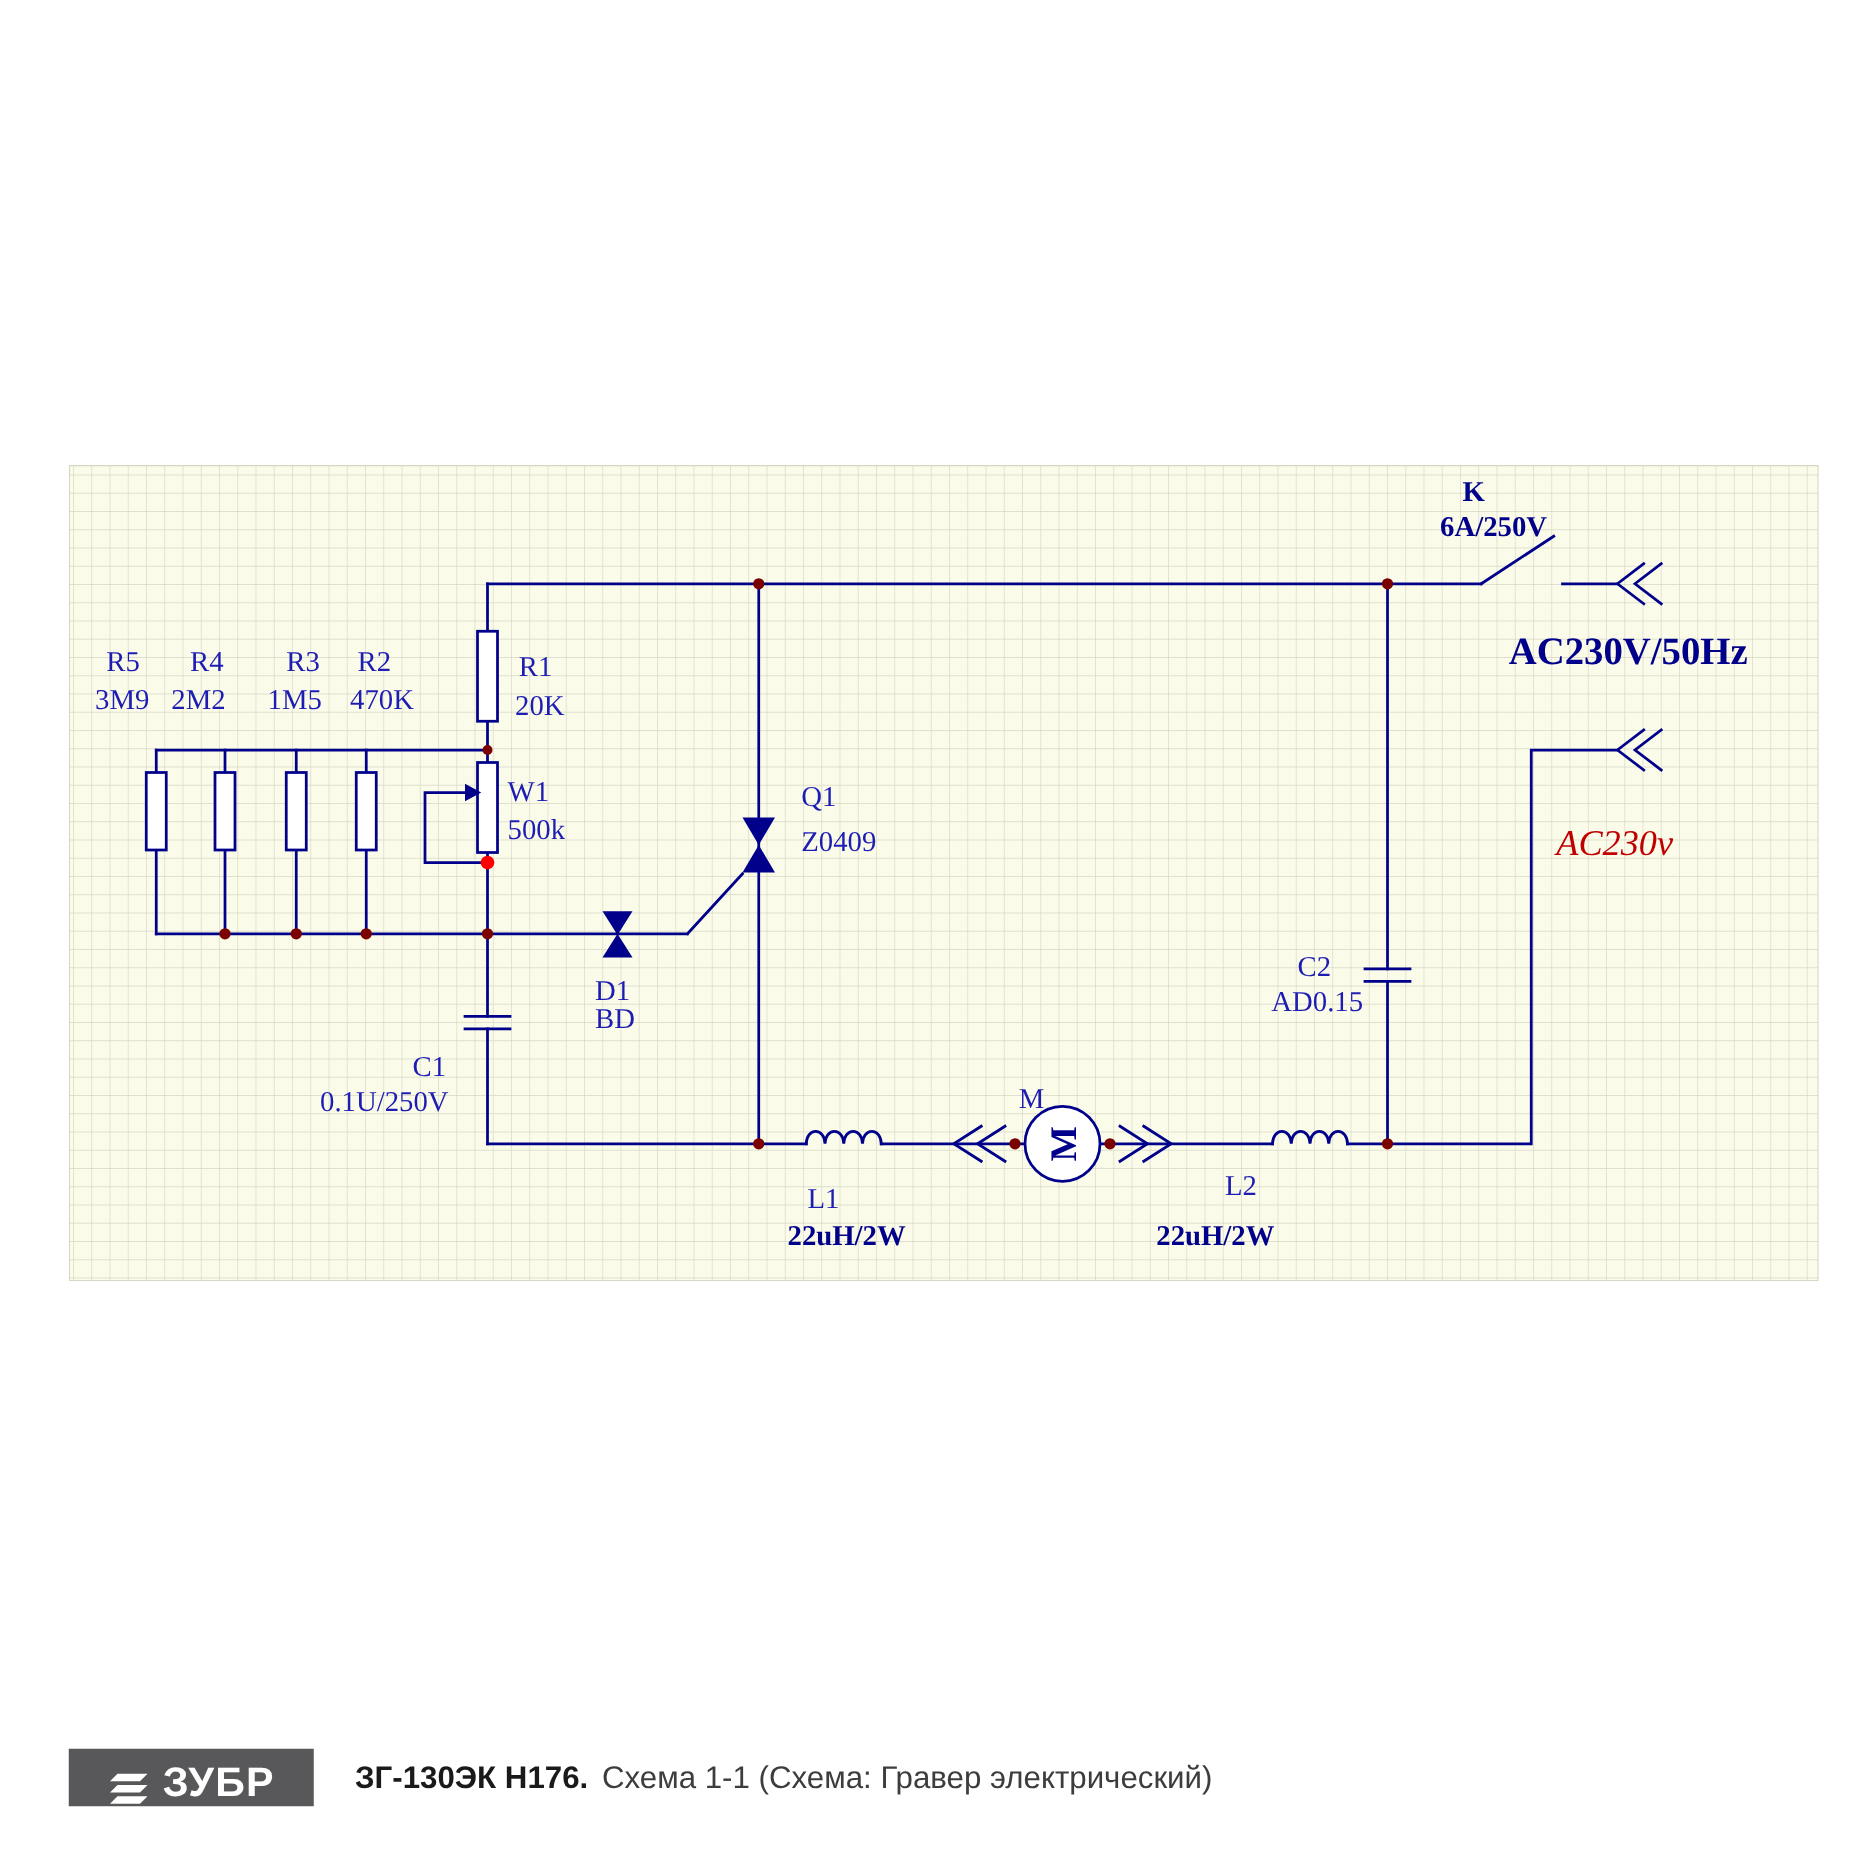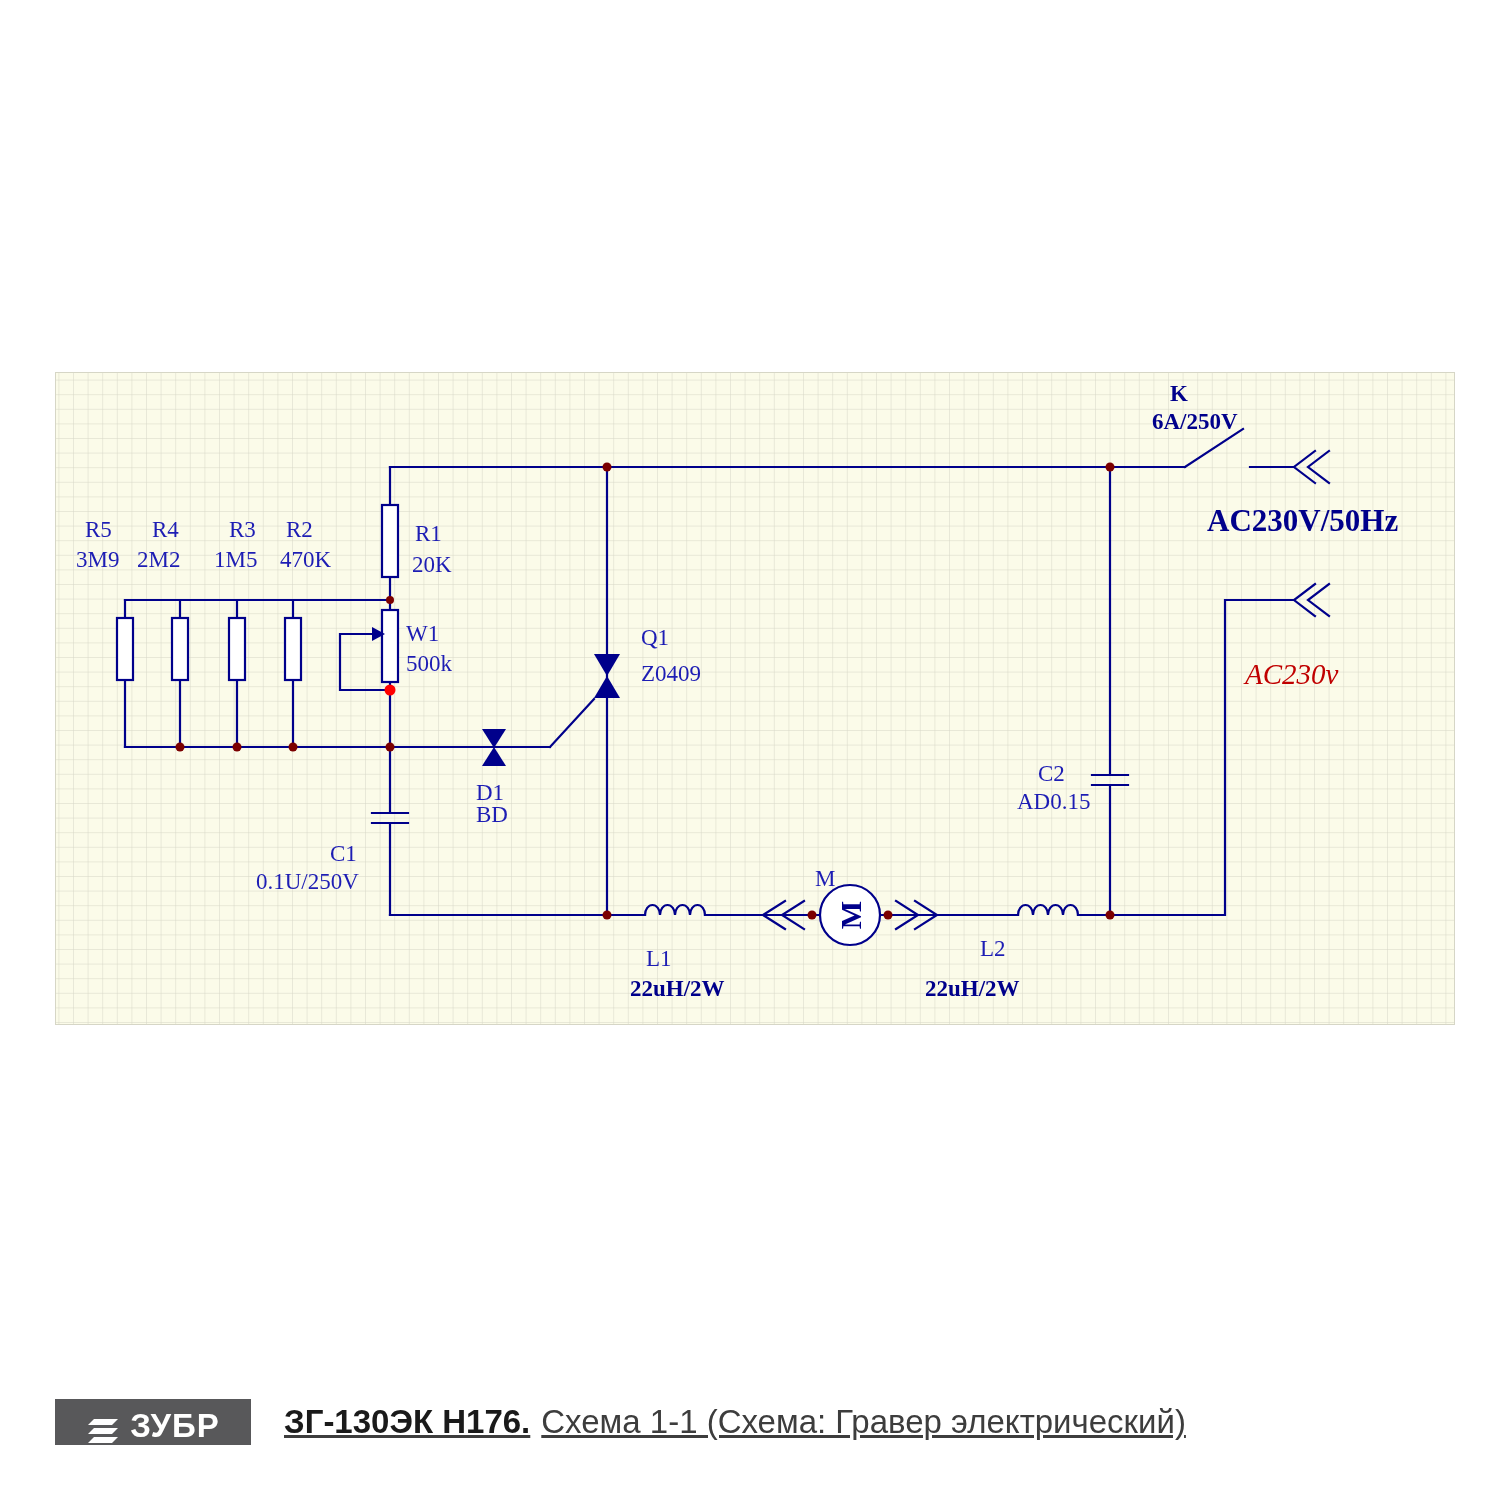--- a/index.html
+++ b/index.html
@@ -24,21 +24,21 @@
   .mains { fill:var(--wire,#00008B); font:bold 31px "Liberation Serif", "DejaVu Serif", serif; }
   .mains2{ fill:var(--mains-secondary,#c00000); font:italic 29px "Liberation Serif", "DejaVu Serif", serif; }
   .mglyph{ fill:var(--wire,#00008B); font:bold 30px "Liberation Serif", "DejaVu Serif", serif; }
   
   .footer { position:absolute; left:55px; top:1398px; height:48px; display:flex; align-items:center; gap:33px; }
   .logo {
     width:196px; height:46px; background:#58585a;
     display:flex; align-items:flex-end; justify-content:center; gap:10px;
   }
   .logo-text { color:#ffffff; font-weight:bold; font-size:33px; letter-spacing:1px; }
-  .title { font-size:33px; color:#3d3d3d; white-space:nowrap;text-decoration:underline; }
+  .title { font-size:25px; color:#3d3d3d; white-space:nowrap; }
   .title-model { font-weight:bold; color:#1a1a1a; margin-right:11px; }
 </style>
 </head>
 <body>
 
 <div id="page">
 
   <div id="schematic">
     <svg viewBox="55 372 1400 653" width="1400" height="653">
       <defs>

